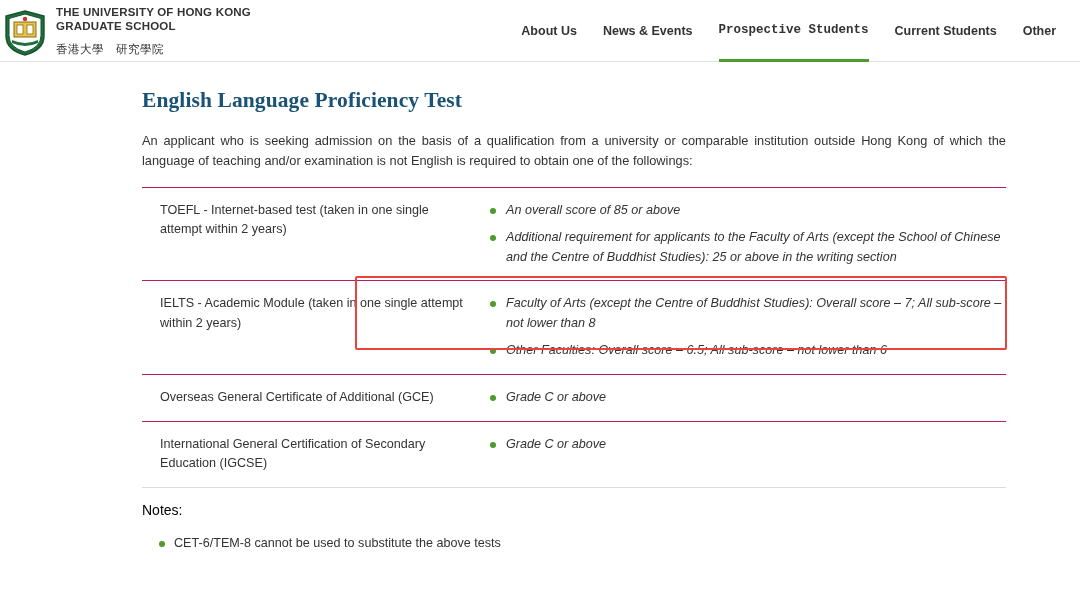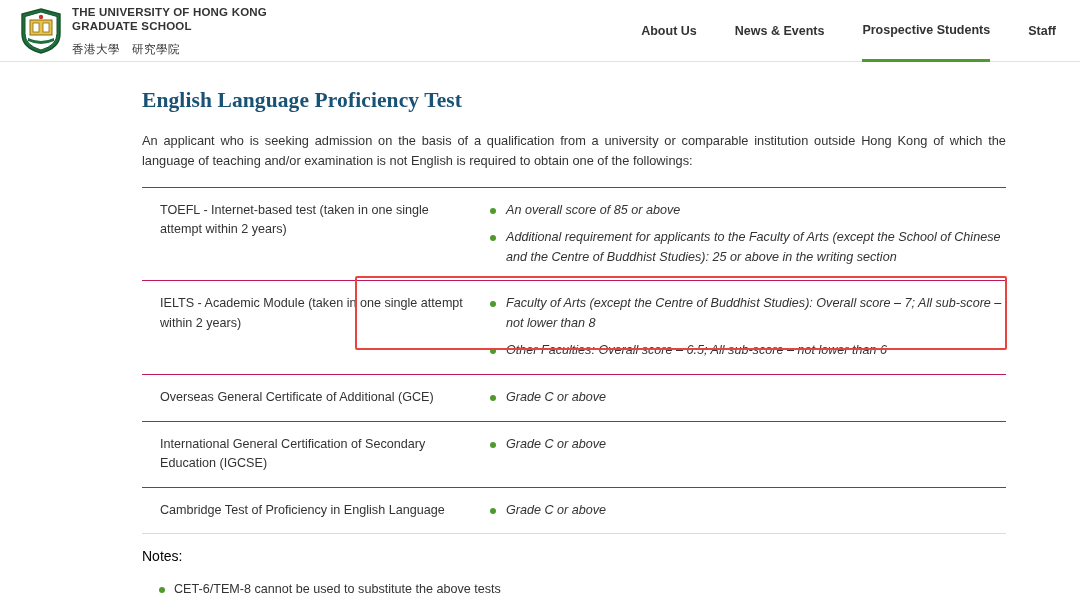--- a/index.html
+++ b/index.html
@@ -14,40 +14,40 @@
 
   
   .header {
     position: relative;
     height: 62px;
     background: #ffffff;
     border-bottom: 1px solid #e2e2e2;
     display: flex;
     align-items: center;
   }
-  .brand { display: flex; align-items: center; padding-left: 20px; }
+  .brand { display: flex; align-items: flex-end; padding-left: 4px; }
   .crest { width: 42px; height: 46px; margin-right: 10px; flex: none; }
   .brand-text { line-height: 1.25; }
   .brand-en {
     font-size: 11.5px; color: #333; font-weight: bold; letter-spacing: .2px;
     text-transform: uppercase;
   }
   .brand-zh { font-size: 11.5px; color: #333; margin-top: 8px; letter-spacing: .5px; }
 
   .nav {
     position: absolute;
     right: 24px; top: 0; height: 62px;
-    display: flex; align-items: center; gap: 38px;
+    display: flex; align-items: center; gap: 26px;
   }
   .nav-item {
     font-size: 12.5px; color: #333; font-weight: bold;
     height: 62px; display: flex; align-items: center;
     cursor: pointer; white-space: nowrap;
   }
-  .nav-item.active { border-bottom: 3px solid #4e9a2c; }
+  .nav-item.active { border-bottom: 3px solid #4e9a2c; font-family: Liberation Mono, monospace; }
 
   
   .content {
     position: relative;
     padding: 26px 76px 0 142px;
   }
   .page-title {
     font-size: 21.5px;
     color: #1a5276;
     font-weight: bold;
@@ -149,21 +149,22 @@
         <div class="brand-en">THE UNIVERSITY OF HONG KONG</div>
         <div class="brand-en">GRADUATE SCHOOL</div>
         <div class="brand-zh">香港大學　研究學院</div>
       </div>
     </div>
 
     <div class="nav">
       <div class="nav-item">About Us</div>
       <div class="nav-item">News &amp; Events</div>
       <div class="nav-item active">Prospective Students</div>
-      <div class="nav-item">Staff</div>
+      <div class="nav-item">Current Students</div>
+      <div class="nav-item">Other</div>
     </div>
   </div>
 
   <div class="content">
 
     <h1 class="page-title">English Language Proficiency Test</h1>
 
     <p class="intro">An applicant who is seeking admission on the basis of a qualification from a university or comparable institution outside Hong Kong of which the language of teaching and/or examination is not English is required to obtain one of the followings:</p>
 
     <table class="tbl">
@@ -199,28 +200,20 @@
 
         <tr>
           <td class="col-left">International General Certification of Secondary Education (IGCSE)</td>
           <td class="col-right">
             <ul class="bullets">
               <li>Grade C or above</li>
             </ul>
           </td>
         </tr>
 
-        <tr>
-          <td class="col-left">Cambridge Test of Proficiency in English Language</td>
-          <td class="col-right">
-            <ul class="bullets">
-              <li>Grade C or above</li>
-            </ul>
-          </td>
-        </tr>
       </tbody>
     </table>
 
     <div class="notes-label">Notes:</div>
     <ul class="notes">
       <li>CET-6/TEM-8 cannot be used to substitute the above tests</li>
 
     </ul>
   </div>
 

